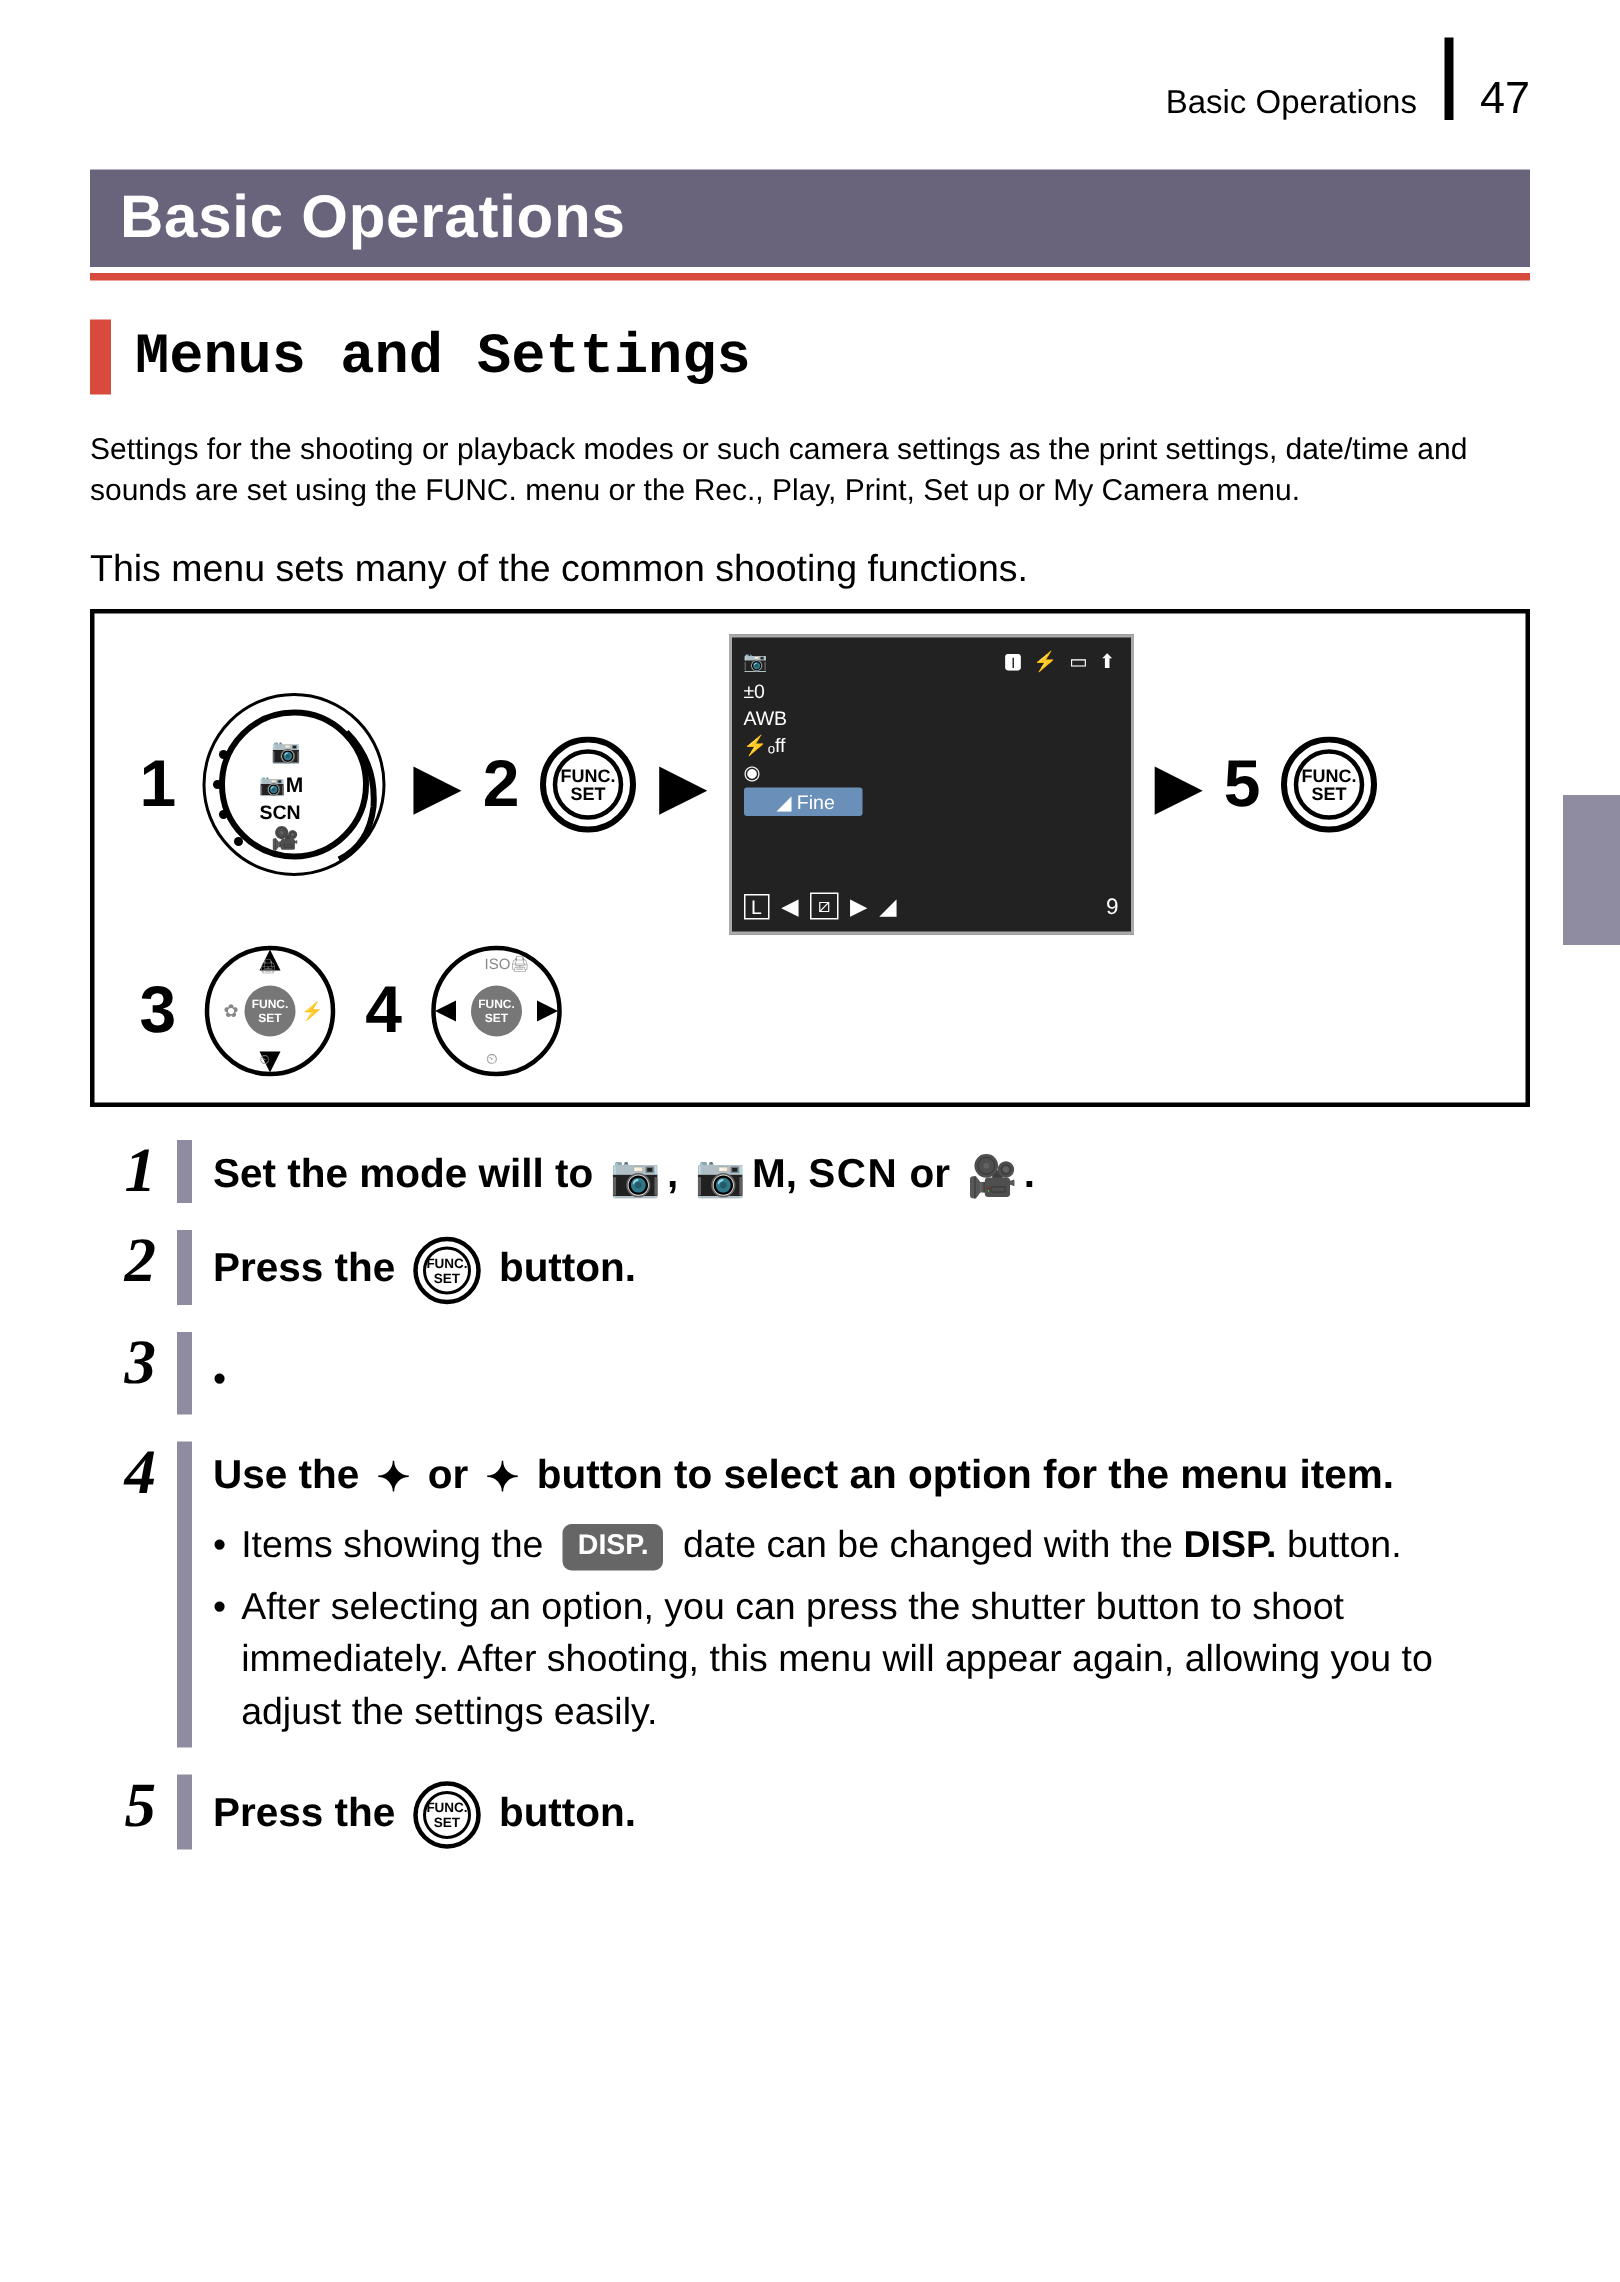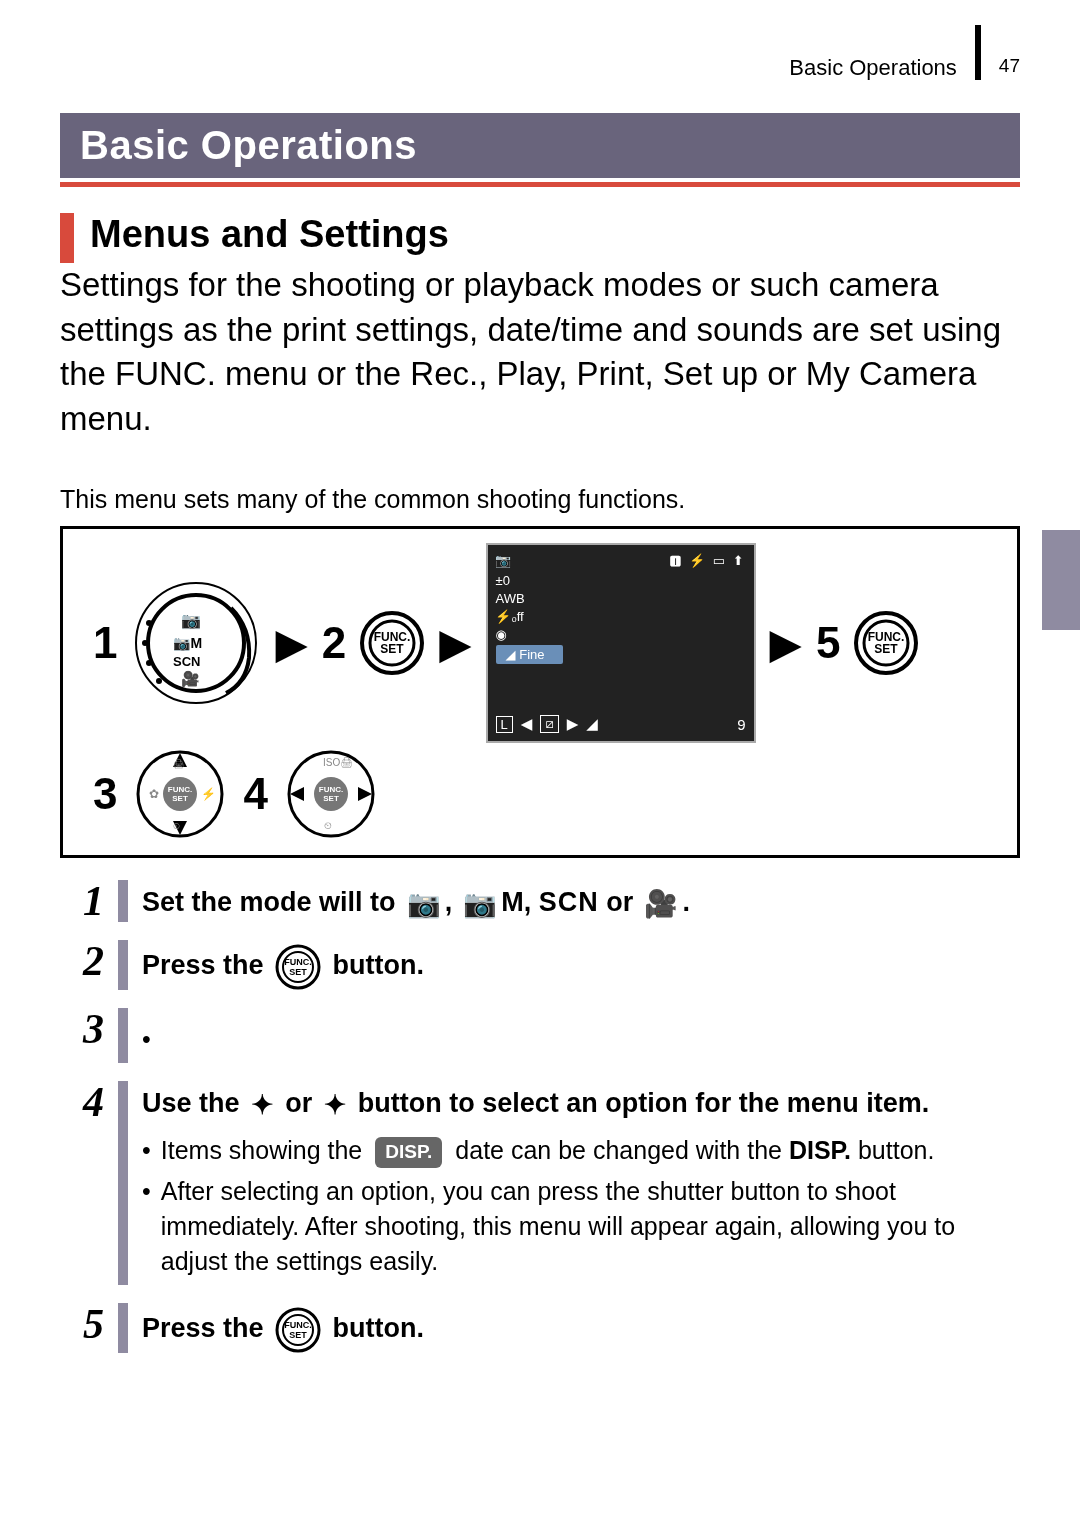--- a/index.html
+++ b/index.html
@@ -22,53 +22,55 @@
     font-size: 22px;
     position: relative;
   }
   .header-sep {
     width: 6px;
     height: 55px;
     background: #000;
     position: relative;
     top: -15px;
   }
-  .page-number { font-size: 19px; position: relative; top: -2px;}
+  .page-number { font-size: 30px; position: relative; top: -2px;}
   .title-bar {
     background: #69647c;
     color: #fff;
     font-weight: 900;
     font-size: 40px;
     padding: 10px 20px;
     letter-spacing: 0.5px;
     margin-bottom: 4px;
   }
   .red-rule {
     height: 5px;
     background: #d84a3c;
     margin-bottom: 26px;
   }
   .h2-row {
     display: flex;
+    align-items: center;
     gap: 16px;
-    margin-bottom: 0;
+    margin-bottom: 24px;
+    font-family: Liberation Mono, monospace;
   }
   .red-block {
     width: 14px;
     height: 50px;
     background: #d84a3c;
   }
   .h2-text {
     font-size: 38px;
     font-weight: 900;
   }
   .intro {
-    font-size: 33px;
+    font-size: 20px;
     line-height: 1.35;
-    margin-bottom: 44px;
+    margin-bottom: 24px;
   }
   .h3 {
     font-size: 28px;
     font-weight: 900;
     letter-spacing: 2px;
     margin-bottom: 4px;
   }
   .h3-sub {
     font-size: 25px;
     margin-bottom: 12px;
@@ -108,21 +110,21 @@
     padding: 8px 8px;
     display: flex;
     flex-direction: column;
     gap: 4px;
     position: relative;
   }
   .lcd-top {
     display:flex; justify-content:space-between; font-size:13px;
   }
   .lcd-col { display:flex; flex-direction:column; gap:3px; font-size:13px; }
-  .lcd-hl { background:#6a8fb8; padding:2px 18px 2px 10px; width:fit-content; border-radius:2px;}
+  .lcd-hl { background:#6a8fb8; padding:2px 18px 2px 22px; width:fit-content; border-radius:2px;}
   .lcd-bottom { margin-top:auto; display:flex; justify-content:space-between; font-size:15px; align-items:center;}
   .lcd-s { border:1px solid #fff; padding:0 4px; font-size:13px;}
   .diagram-btm {
     display: flex;
     align-items: center;
     gap: 18px;
     margin-top: 6px;
   }
   .example-note {
     font-size: 21px;

